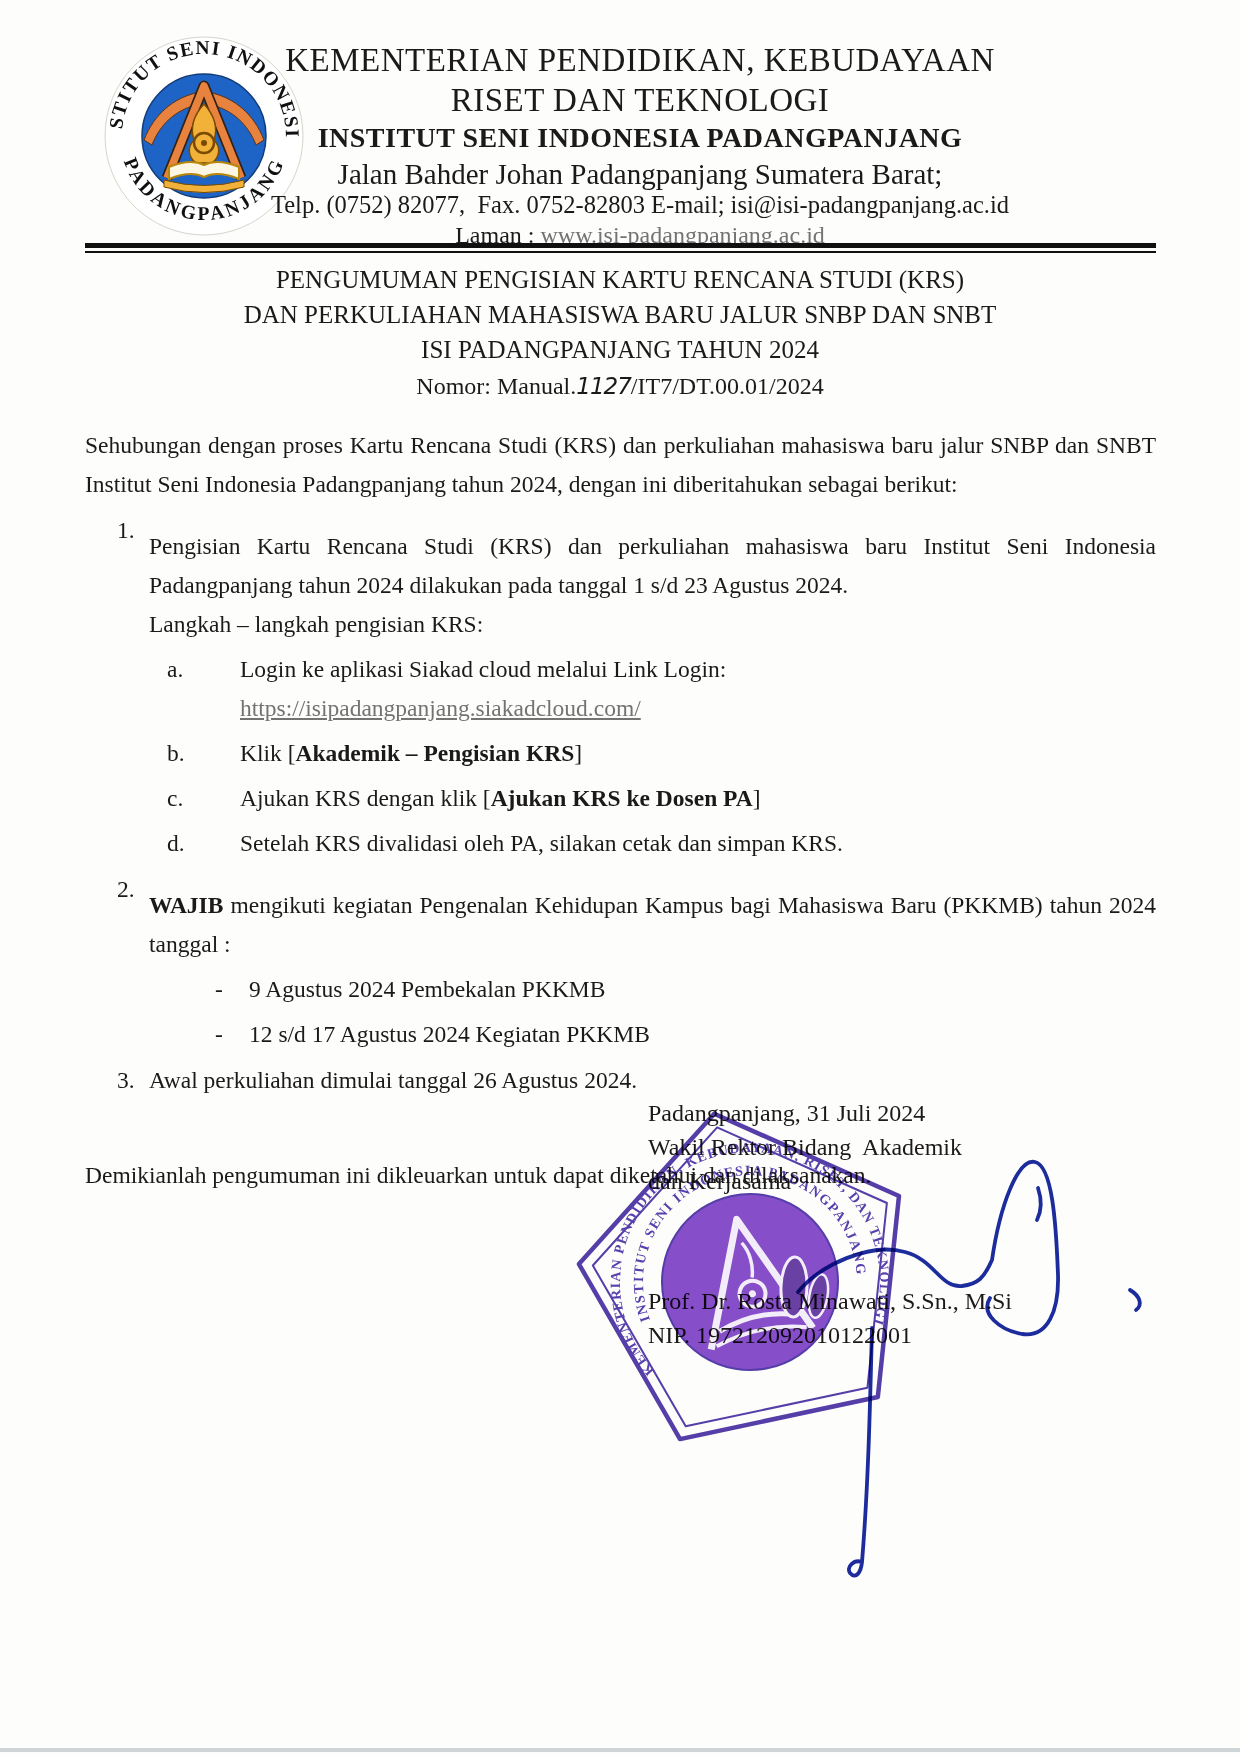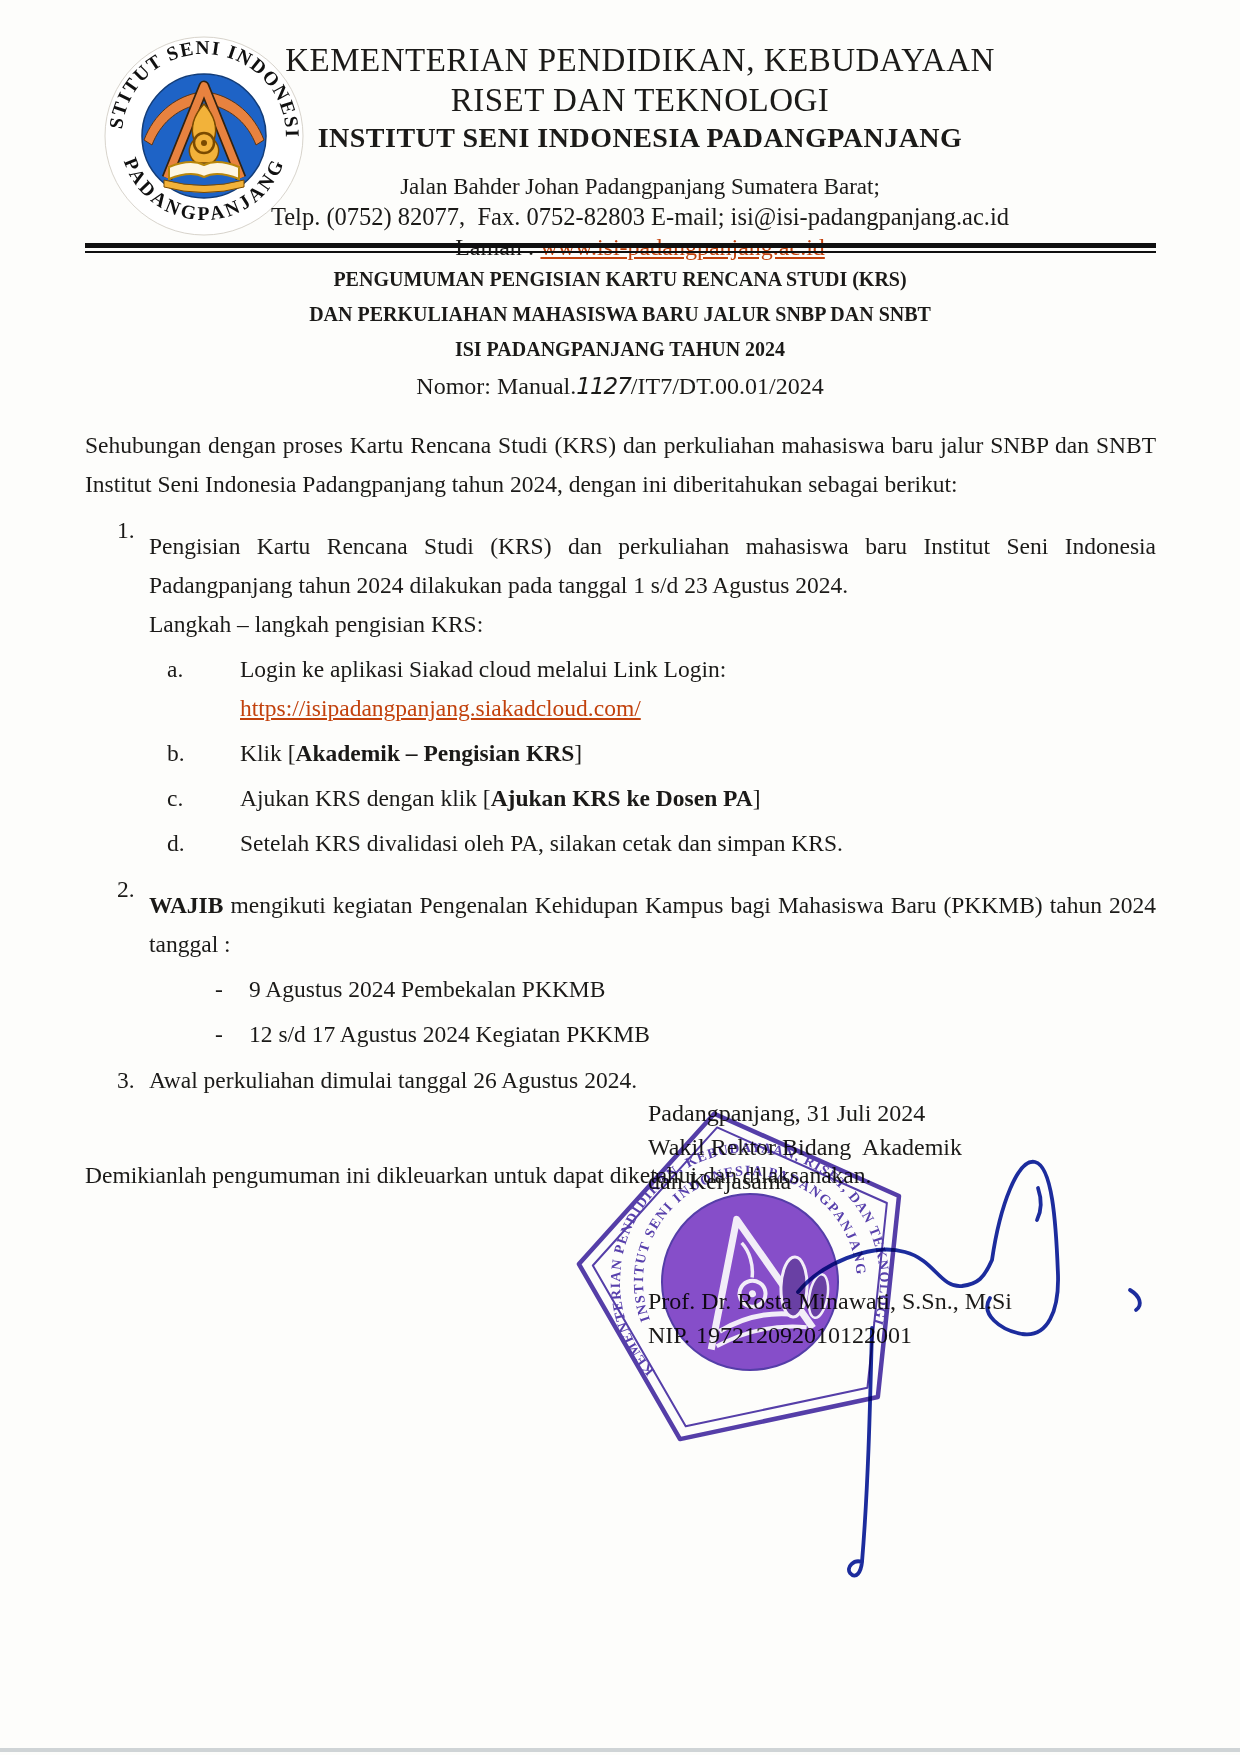--- a/index.html
+++ b/index.html
@@ -7,29 +7,29 @@
     position:relative;width:1240px;height:1755px;margin:0 auto;
     background:#fdfdfb;overflow:hidden;color:#1b1a18;
     font-family:"Liberation Serif","DejaVu Serif",serif;
   }
   .ws{white-space:pre-wrap;}
   
   .logo-wrap{position:absolute;left:104px;top:36px;width:200px;height:200px;}
   .head-text{position:absolute;left:240px;top:40px;width:800px;text-align:center;}
   .min1{font-size:33px;line-height:40px;letter-spacing:.5px;}
   .inst{font-size:28px;line-height:36px;font-weight:bold;letter-spacing:.5px;}
-  .addr{font-size:23px;line-height:29px;margin-top:16px;}
+  .addr{font-size:29px;line-height:29px;margin-top:4px;}
   .contact{font-size:24.5px;line-height:31px;}
   .laman{font-size:24px;line-height:30px;}
-  a.link{color:#c2410c;text-decoration:underline;cursor:pointer;}
+  a.link{color:#737373;text-decoration:underline;cursor:pointer;}
   .dbl-rule{position:absolute;left:85px;top:243px;width:1071px;height:3px;
     border-top:5px solid #101010;border-bottom:2px solid #101010;}
   
   .title-block{position:absolute;left:0;top:262px;width:1240px;text-align:center;}
-  .title-line{font-size:20px;font-weight:bold;line-height:35px;}
+  .title-line{font-size:25px;font-weight:normal;line-height:35px;}
   .nomor{font-size:24px;line-height:33px;margin-top:3px;text-align:center;}
   .hand{font-family:"DejaVu Sans",sans-serif;font-style:italic;font-size:23px;letter-spacing:-1px;}
   
   .body-block{position:absolute;left:85px;top:410px;width:1071px;font-size:23.5px;line-height:39px;}
   .just{text-align:justify;margin-top:16px;}
   p{margin:0;}
   .li{display:flex;margin-top:7px;}
   .num{flex:0 0 32px;margin-left:32px;text-align:left;}
   .li-content{flex:1;}
   .sub{display:flex;margin-top:6px;}

